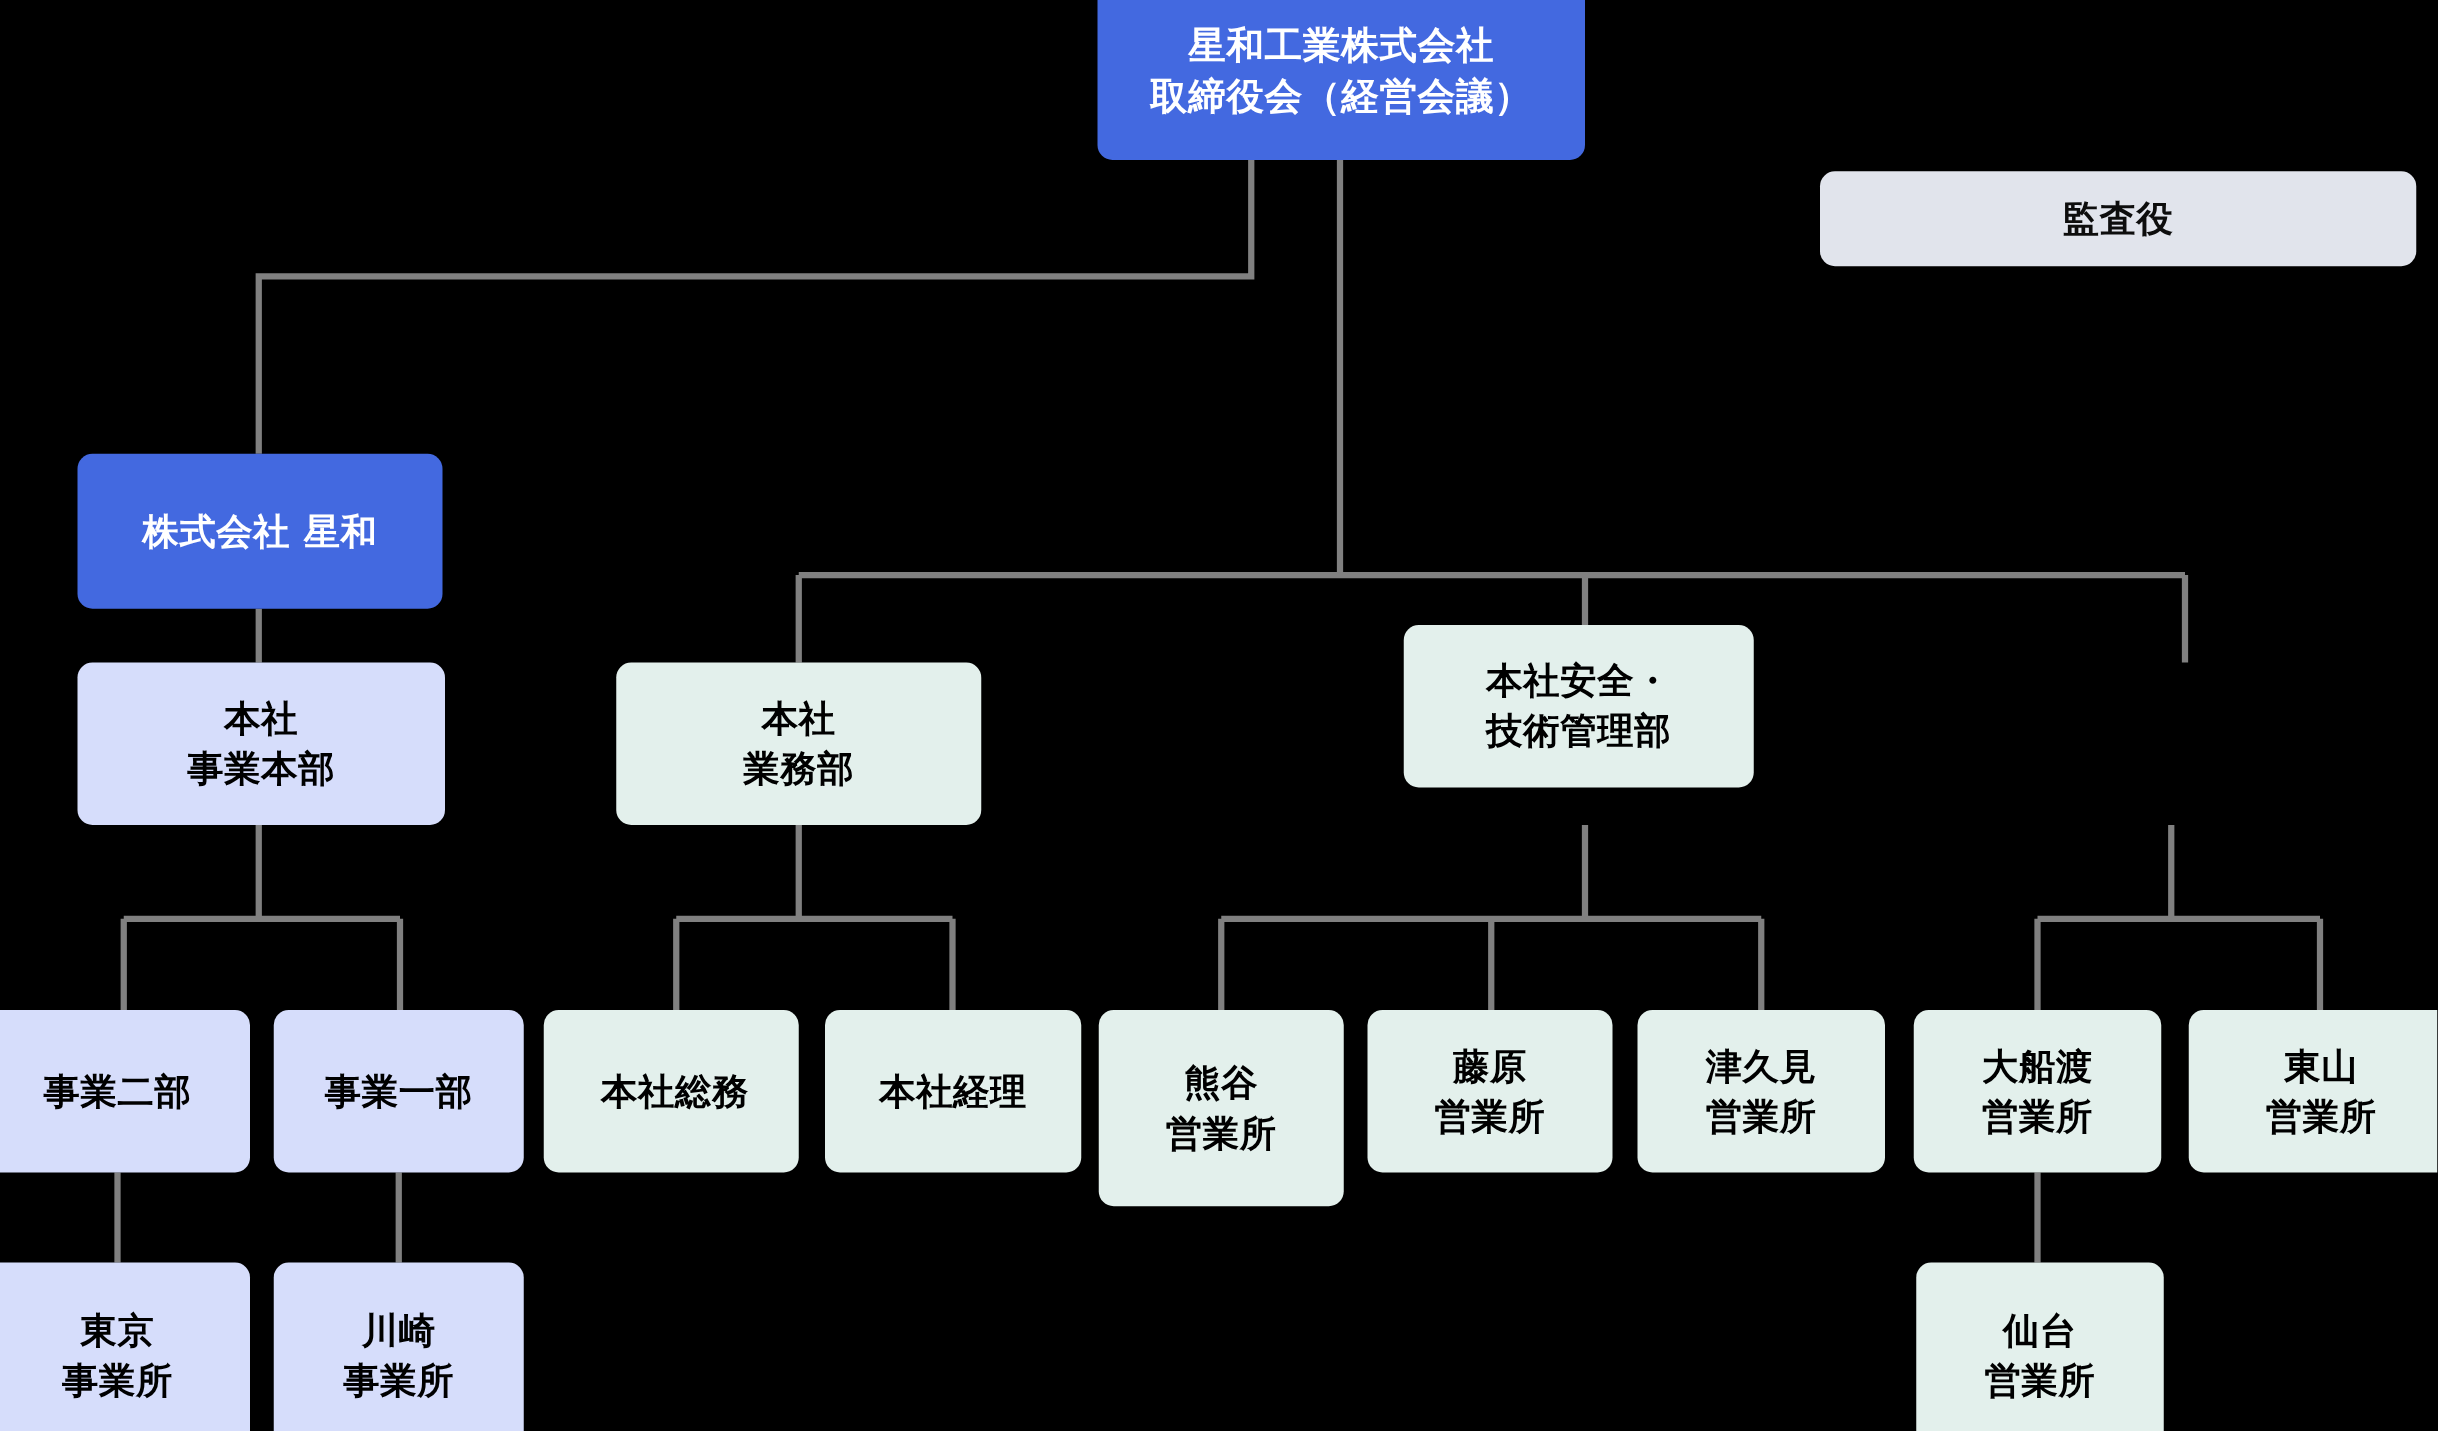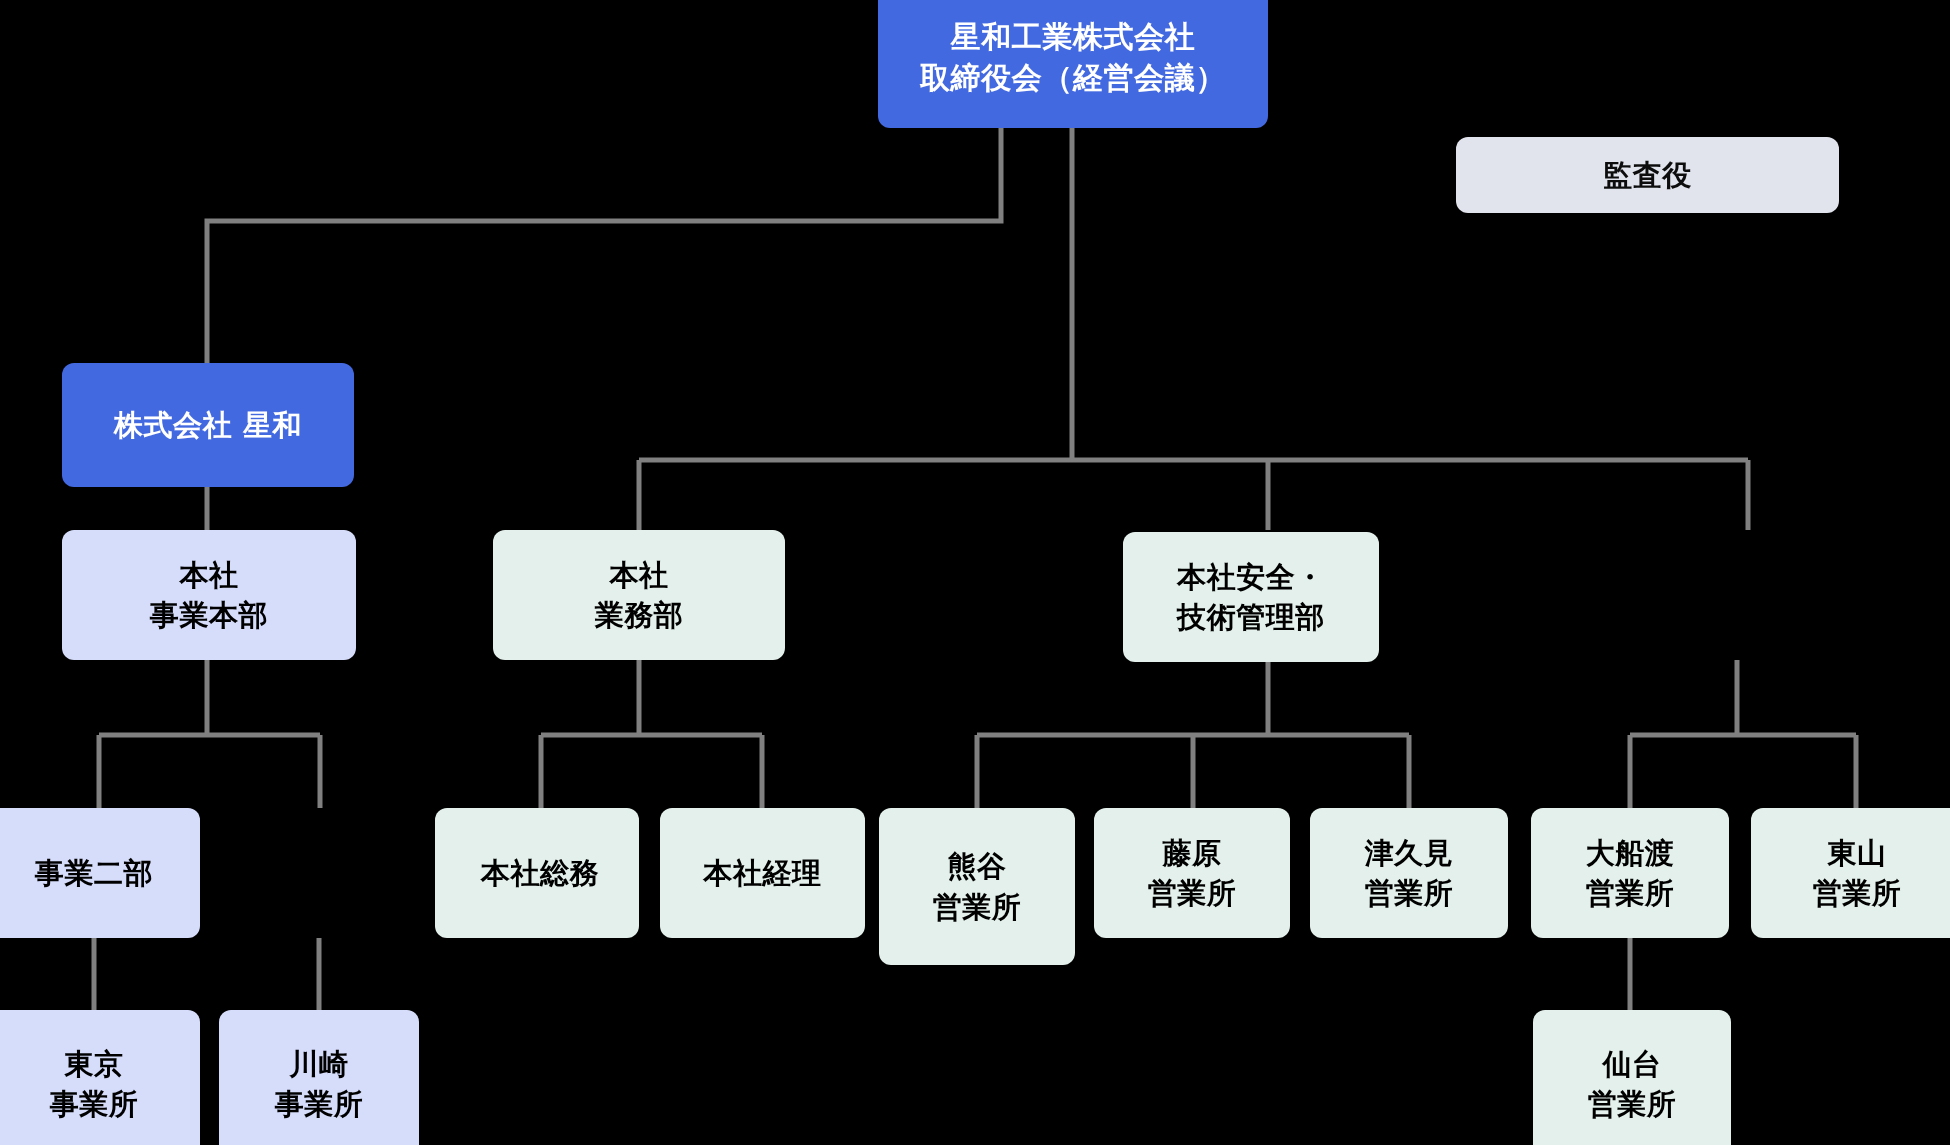--- a/index.html
+++ b/index.html
@@ -80,29 +80,30 @@
       <path d="M 207 660 L 207 735 M 99 735 L 320 735 M 99 735 L 99 808 M 320 735 L 320 808" fill="none" stroke="#808080" stroke-width="5" stroke-linecap="butt"></path>
       <path d="M 639 660 L 639 735 M 541 735 L 762 735 M 541 735 L 541 808 M 762 735 L 762 808" fill="none" stroke="#808080" stroke-width="5" stroke-linecap="butt"></path>
       <path d="M 1268 660 L 1268 735 M 977 735 L 1409 735 M 977 735 L 977 808 M 1193 735 L 1193 808 M 1409 735 L 1409 808" fill="none" stroke="#808080" stroke-width="5" stroke-linecap="butt"></path>
       <path d="M 1737 660 L 1737 735 M 1630 735 L 1856 735 M 1630 735 L 1630 808 M 1856 735 L 1856 808" fill="none" stroke="#808080" stroke-width="5" stroke-linecap="butt"></path>
       <path d="M 94 938 L 94 1010" fill="none" stroke="#808080" stroke-width="5" stroke-linecap="butt"></path>
       <path d="M 319 938 L 319 1010" fill="none" stroke="#808080" stroke-width="5" stroke-linecap="butt"></path>
       <path d="M 1630 938 L 1630 1010" fill="none" stroke="#808080" stroke-width="5" stroke-linecap="butt"></path>
     </svg>
 <div class="node root" style="left: 878px; top: -14px; width: 390px; height: 142px;"><span>星和工業株式会社
 取締役会（経営会議）</span></div>
-    <div class="node gray" style="left: 1456px; top: 137px; width: 383px; height: 76px; text-align: center;"><span>監査役</span></div>
+    <div class="node gray" style="left: 1456px; top: 137px; width: 477px; height: 76px; text-align: center;"><span>監査役</span></div>
     <div class="node blue-strong" style="left: 62px; top: 363px; width: 292px; height: 124px;"><span>株式会社 星和</span></div>
     <div class="node periwinkle" style="left: 62px; top: 530px; width: 294px; height: 130px;"><span>本社
 事業本部</span></div>
     <div class="node mint" style="left: 493px; top: 530px; width: 292px; height: 130px;"><span>本社
 業務部</span></div>
-    <div class="node mint" style="left: 1123px; top: 532px; width: 256px; height: 130px; font-family: Liberation Serif, serif;"><span>本社安全・
+    <div class="node mint" style="left: 1123px; top: 500px; width: 280px; height: 130px; font-family: Liberation Serif, serif;"><span>本社安全・
 技術管理部</span></div>
     <div class="node periwinkle" style="left: -12px; top: 808px; width: 212px; height: 130px;"><span>事業二部</span></div>
+    <div class="node periwinkle" style="left: 219px; top: 808px; width: 200px; height: 130px;"><span>事業一部</span></div>
     <div class="node mint" style="left: 435px; top: 808px; width: 204px; height: 130px; padding-left: 12px;"><span>本社総務</span></div>
     <div class="node mint" style="left: 660px; top: 808px; width: 205px; height: 130px;"><span>本社経理</span></div>
     <div class="node mint" style="left: 879px; top: 808px; width: 196px; height: 157px;"><span>熊谷
 営業所</span></div>
     <div class="node mint" style="left: 1094px; top: 808px; width: 196px; height: 130px;"><span>藤原
 営業所</span></div>
     <div class="node mint" style="left: 1310px; top: 808px; width: 198px; height: 130px;"><span>津久見
 営業所</span></div>
     <div class="node mint" style="left: 1531px; top: 808px; width: 198px; height: 130px;"><span>大船渡
 営業所</span></div>

